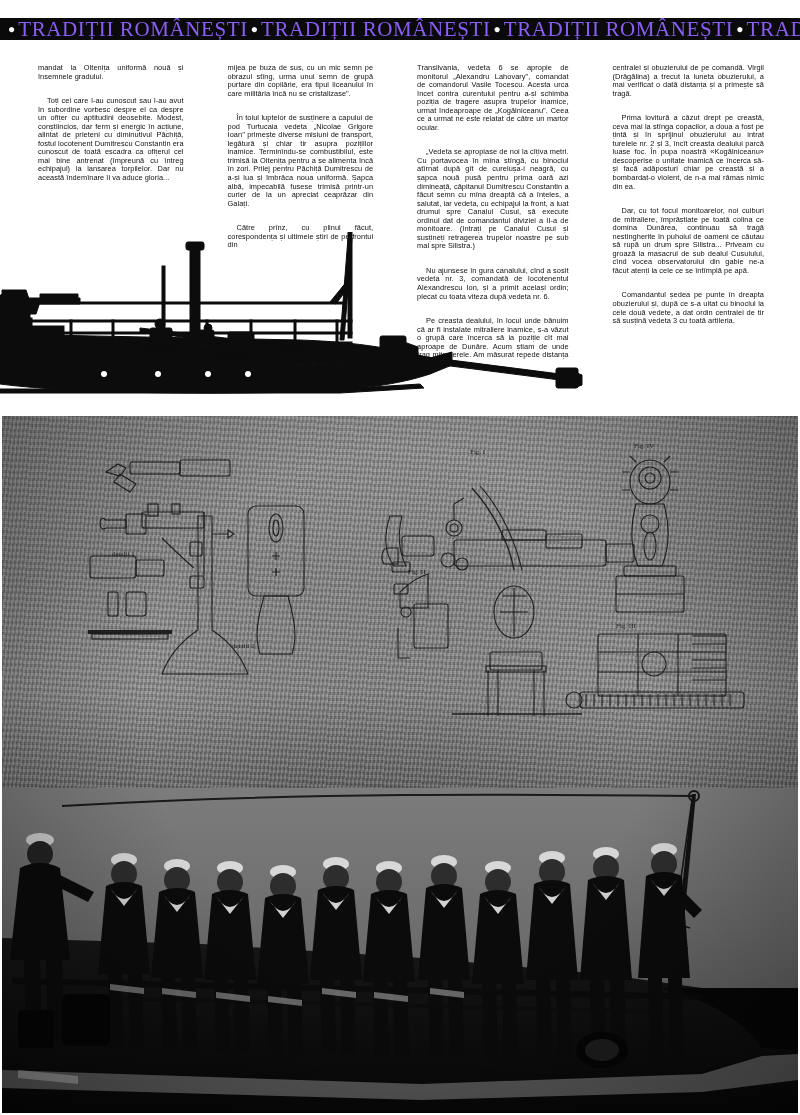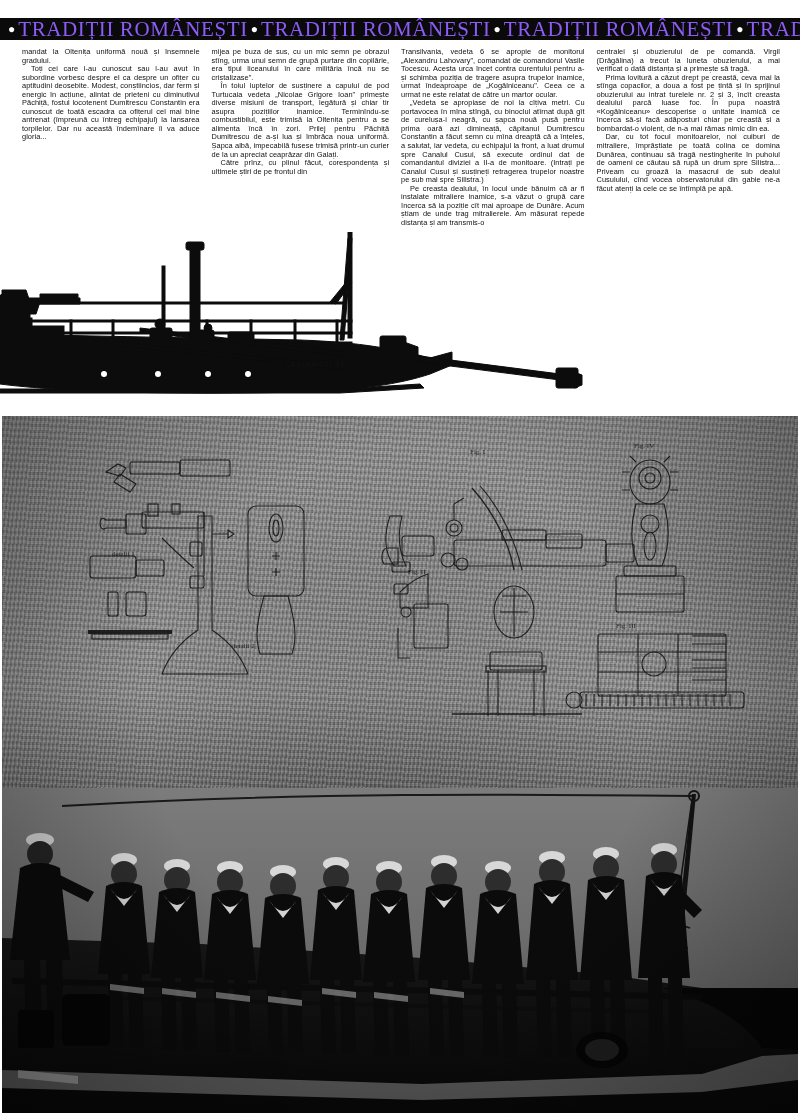--- a/index.html
+++ b/index.html
@@ -9,21 +9,21 @@
   
   .banner{position:absolute;left:0;top:18px;width:800px;height:22px;background:#0a0a0a;
           display:flex;align-items:center;justify-content:space-between;padding:0 5px;box-sizing:border-box;}
   .banner .bullet{color:#fff;font-size:12px;line-height:1;flex:0 0 auto;padding:0 3px;}
   .banner .btitle{color:#8b5cf6;font-family:"Liberation Serif",serif;font-size:21px;
                   letter-spacing:.6px;white-space:nowrap;flex:0 0 auto;}
 
   
   .cols{position:absolute;left:22px;top:48px;width:758px;display:flex;gap:12px;}
   .col{width:180px;}
-  .col p{margin:0;font-family:"Liberation Sans",sans-serif;font-size:7.4px;line-height:8.55px;
+  .col p{margin:16px;font-family:"Liberation Sans",sans-serif;font-size:7.4px;line-height:8.55px;
          text-align:justify;color:#101010;text-indent:9px;letter-spacing:.05px;}
   .col p.noind{text-indent:0;}
 
   
   .col.tall{width:186px;}
 
   
   .illus{position:absolute;left:0;top:232px;width:600px;height:178px;}
   .sig{position:absolute;left:286px;top:361px;font-family:"Liberation Sans",sans-serif;
        font-size:6.4px;font-weight:bold;letter-spacing:.5px;color:#111;}
@@ -79,27 +79,29 @@
 
     <div class="col">
       <p class="noind">mijea pe buza de sus, cu un mic semn pe obrazul stîng, urma unui semn de grupă purtare din copilărie, era tipul liceanului în care milităria încă nu se cristalizase".</p>
       <p>În toiul luptelor de susținere a capului de pod Turtucaia vedeta „Nicolae Grigore Ioan" primește diverse misiuni de transport, legătură și chiar tir asupra pozițiilor inamice. Terminîndu-se combustibilul, este trimisă la Oltenița pentru a se alimenta încă în zori. Prilej pentru Păchiță Dumitrescu de a-și lua și îmbrăca noua uniformă. Șapca albă, impecabilă fusese trimisă printr-un curier de la un apreciat ceaprăzar din Galați.</p>
       <p>Către prînz, cu plinul făcut, corespondența și ultimele știri de pe frontul din</p>
     </div>
 
     <div class="col tall">
       <p class="noind">Transilvania, vedeta 6 se apropie de monitorul „Alexandru Lahovary", comandat de comandorul Vasile Tocescu. Acesta urca încet contra curentului pentru a-și schimba poziția de tragere asupra trupelor inamice, urmat îndeaproape de „Kogălniceanu". Ceea ce a urmat ne este relatat de către un martor ocular.</p>
       <p>„Vedeta se apropiase de noi la cîțiva metri. Cu portavocea în mîna stîngă, cu binoclul atîrnat după gît de curelușa-i neagră, cu șapca nouă pusă pentru prima oară azi dimineață, căpitanul Dumitrescu Constantin a făcut semn cu mîna dreaptă că a înțeles, a salutat, iar vedeta, cu echipajul la front, a luat drumul spre Canalul Cusui, să execute ordinul dat de comandantul diviziei a II-a de monitoare. (Intrați pe Canalul Cusui și susțineți retragerea trupelor noastre pe sub mal spre Silistra.)</p>
+      <p>Nu ajunsese în gura canalului, cînd a sosit vedeta nr. 3, comandată de locotenentul Alexandrescu Ion, și a primit același ordin; plecat cu toata viteza după vedeta nr. 6.</p>
       <p>Pe creasta dealului, în locul unde bănuim că ar fi instalate mitraliere inamice, s-a văzut o grupă care încerca să ia poziție cît mai aproape de Dunăre. Acum știam de unde trag mitralierele. Am măsurat repede distanța și am transmis-o</p>
     </div>
 
     <div class="col tall">
       <p class="noind">centralei și obuzierului de pe comandă. Virgil (Drăgălina) a trecut la luneta obuzierului, a mai verificat o dată distanța și a primește să tragă.</p>
       <p>Prima lovitură a căzut drept pe creastă, ceva mai la stînga copacilor, a doua a fost pe țintă și în sprijinul obuzierului au intrat turelele nr. 2 și 3, încît creasta dealului parcă luase foc. În pupa noastră «Kogălniceanu» descoperise o unitate inamică ce încerca să-și facă adăposturi chiar pe creastă și a bombardat-o violent, de n-a mai rămas nimic din ea.</p>
       <p>Dar, cu tot focul monitoarelor, noi cuiburi de mitraliere, împrăștiate pe toată colina ce domina Dunărea, continuau să tragă nestingherite în puhoiul de oameni ce căutau să rupă un drum spre Silistra... Priveam cu groază la masacrul de sub dealul Cusuiului, cînd vocea observatorului din gabie ne-a făcut atenți la cele ce se întîmplă pe apă.</p>
+      <p>Comandantul ședea pe punte în dreapta obuzierului și, după ce s-a uitat cu binoclul la cele două vedete, a dat ordin centralei de tir să susțină vedeta 3 cu toată artileria.</p>
     </div>
 
   </div>
 
   <div class="illus">
     <svg width="600" height="178" viewBox="0 0 600 178">
       <g fill="#0c0c0c" stroke="#0c0c0c">
 
         <path d="M0,102 L0,152 C60,160 180,163 300,160 C360,158 400,152 430,142
                  L452,133 L452,120 L430,126 C400,118 360,110 300,108

